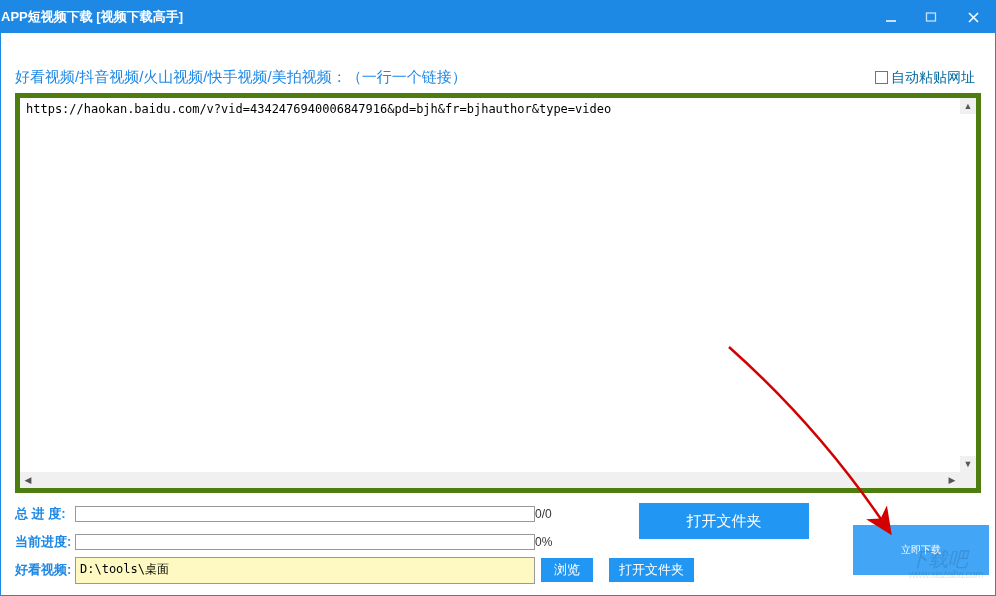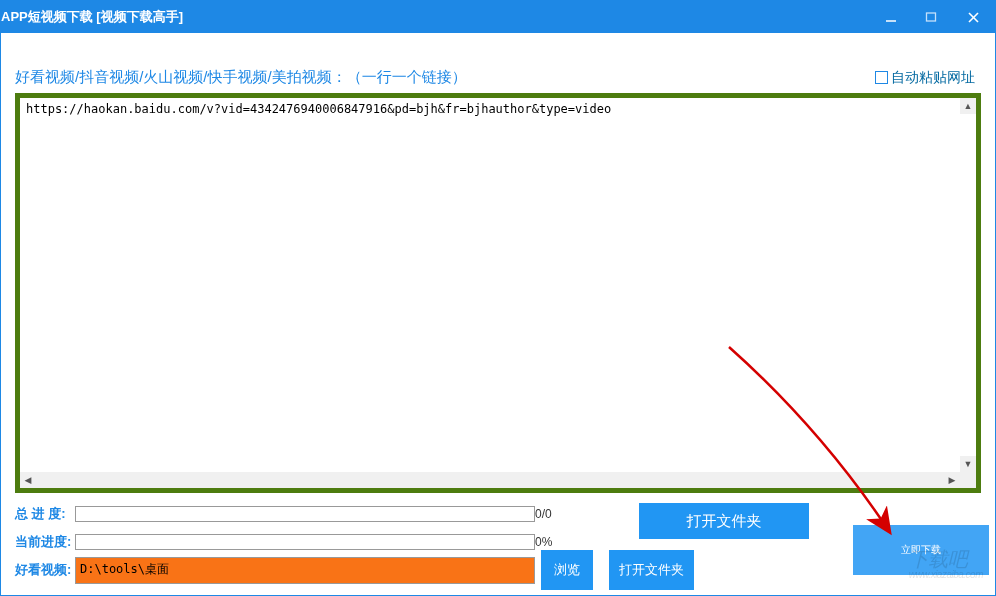--- a/index.html
+++ b/index.html
@@ -136,31 +136,31 @@
     .progress-text {
       margin-left: 0;
       color: #333;
       font-size: 12px;
       width: 40px;
     }
     .path-input {
       height: 27px;
       width: 460px;
       border: 1px solid #999;
-      background: #f97316;
+      background: #fef9c3;
       font-family: "SimSun", monospace;
       font-size: 12px;
       padding: 2px 4px;
       line-height: 18px;
     }
     .btn {
       background: #2196f3;
       color: #fff;
       border: none;
-      height: 40px;
+      height: 24px;
       padding: 0 10px;
       font-size: 13px;
       cursor: pointer;
       margin-left: 6px;
       font-family: inherit;
     }
     .btn.small { min-width: 52px; }
     .btn.batch {
       position: absolute;
       left: 618px;

